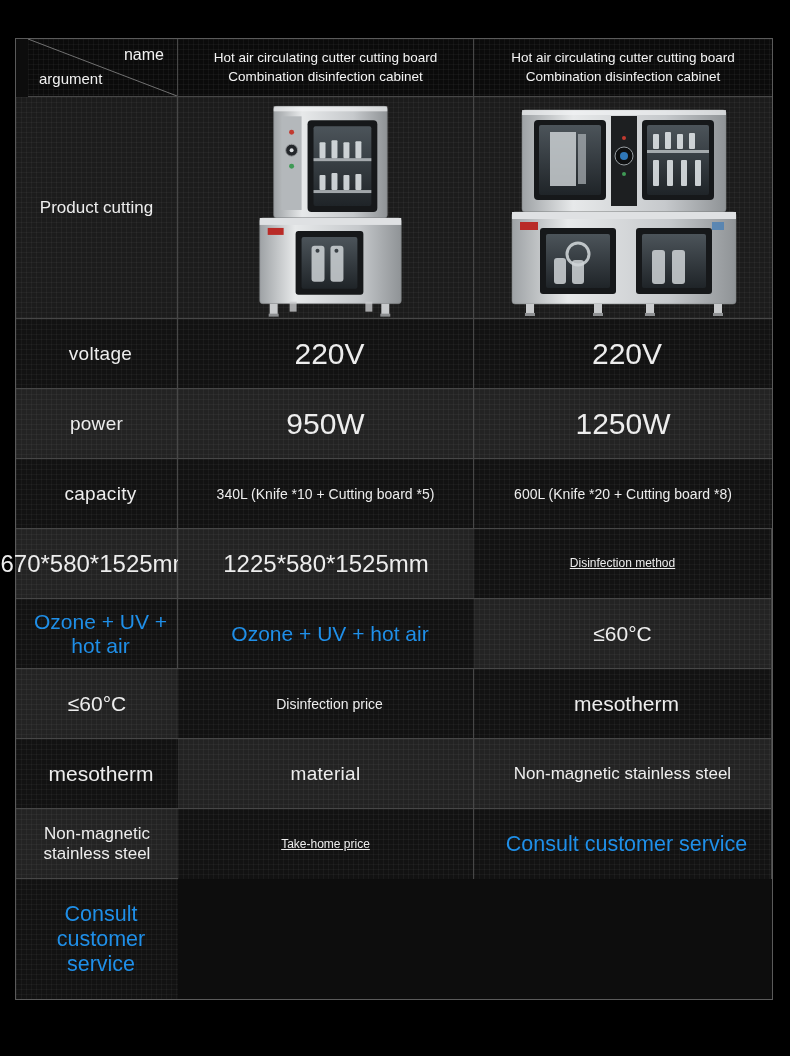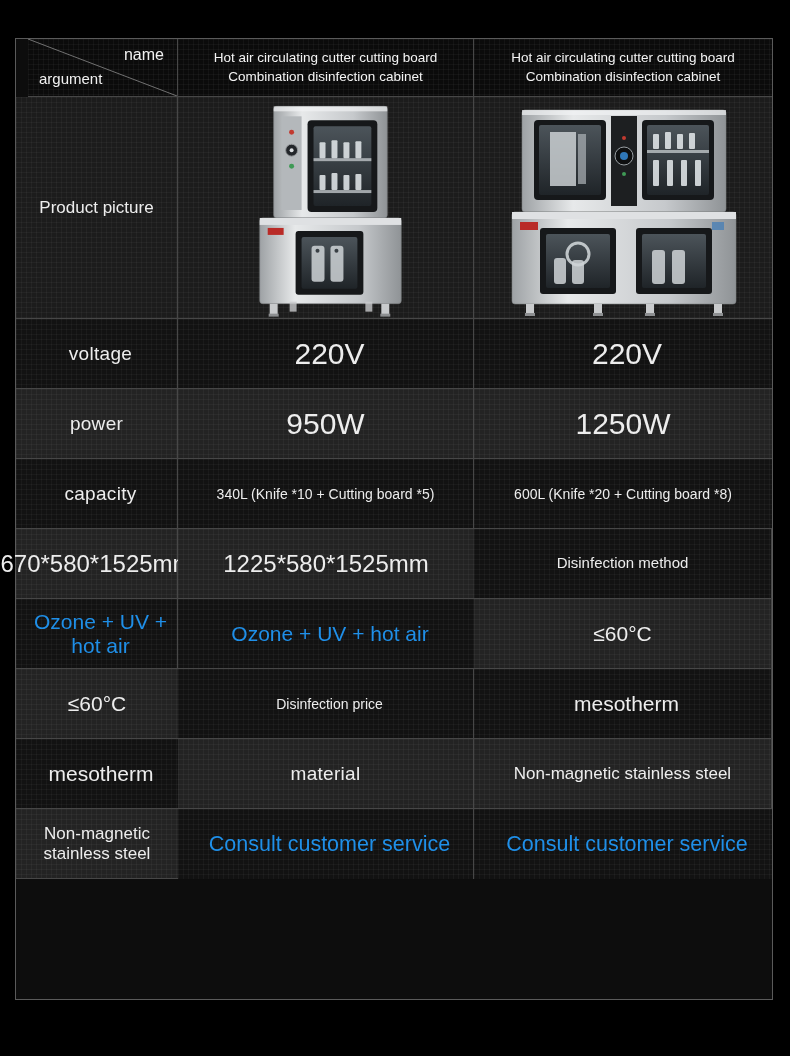--- a/index.html
+++ b/index.html
@@ -33,21 +33,21 @@
 
   
   .corner{ display:block;margin-left:12px; }
   .corner svg.diag{ position:absolute; inset:0; width:100%; height:100%; }
   .corner .name-lbl{ position:absolute; top:7px; right:13px; font-size:16px; color:#f2f2f2; }
   .corner .arg-lbl{ position:absolute; bottom:9px; left:11px; font-size:15px; color:#f2f2f2; }
 
   .head-txt{ font-size:13.5px; line-height:1.4; color:#f4f4f4; }
 
   .lbl-lg{ font-size:19px; letter-spacing:0.3px; }
-  .lbl-md{ font-size:15px; line-height:1.35; padding:0 19px; }
+  .lbl-md{ font-size:12px; line-height:1.35; padding:0 19px;text-decoration:underline; }
   .lbl-sm{ font-size:14px; }
   .lbl-pp{ font-size:17px; }
 
   .val-big{ font-size:30px; }
   .val-dim{ font-size:24px; }
   .val-small{ font-size:14px; padding:0 8px; }
   .val-med{ font-size:21px; }
   .val-mat{ font-size:17px; }
   .val-blue{ color:#1f8fe8;text-align:center; }
   .val-price{ font-size:21.5px; }
@@ -72,21 +72,21 @@
       <div>Combination disinfection cabinet</div>
     </div>
   </div>
   <div class="cell bg-head c3">
     <div class="head-txt">
       <div>Hot air circulating cutter cutting board</div>
       <div>Combination disinfection cabinet</div>
     </div>
   </div>
 
-  <div class="cell bg-pic lbl-pp">Product picture</div>
+  <div class="cell bg-pic lbl-pp">Product cutting</div>
   <div class="cell bg-pic">
     <svg class="prod-svg" width="296" height="220" viewBox="0 0 296 220">
       <defs>
         <linearGradient id="m1" x1="0" y1="0" x2="1" y2="0">
           <stop offset="0" stop-color="#9ea2a5"></stop>
             <stop offset="0.25" stop-color="#e7e9ea"></stop>
           <stop offset="0.7" stop-color="#c6c9cc"></stop>
             <stop offset="1" stop-color="#8f9396"></stop>
         </linearGradient>
         <linearGradient id="g1" x1="0" y1="0" x2="0" y2="1">
@@ -237,16 +237,17 @@
   <div class="cell bg-light c3 val-med">≤60°C</div>
 
   <div class="cell bg-dark lbl-sm">Disinfection price</div>
   <div class="cell bg-dark val-med">mesotherm</div>
   <div class="cell bg-dark c3 val-med">mesotherm</div>
 
   <div class="cell bg-light lbl-lg">material</div>
   <div class="cell bg-light val-mat">Non-magnetic stainless steel</div>
   <div class="cell bg-light c3 val-mat">Non-magnetic stainless steel</div>
 
+  <div class="cell bg-dark rlast lbl-md">Take-home price</div>
   <div class="cell bg-dark rlast val-price val-blue">Consult customer service</div>
   <div class="cell bg-dark rlast c3 val-price val-blue">Consult customer service</div>
 
 </div>
 
 </body></html>

